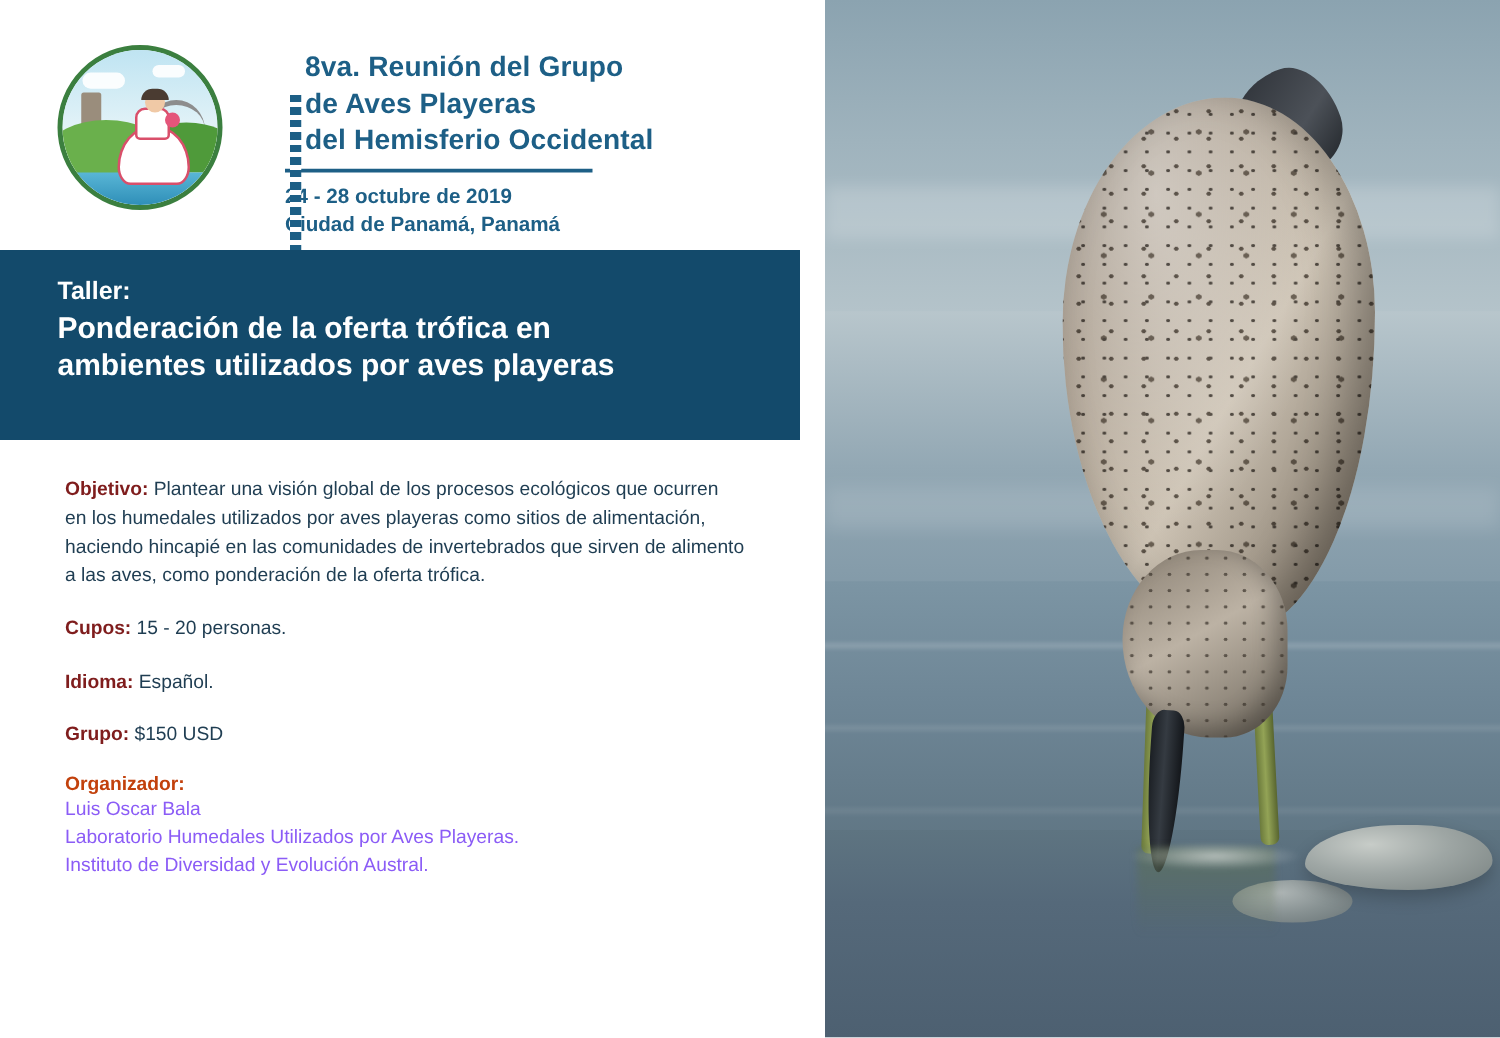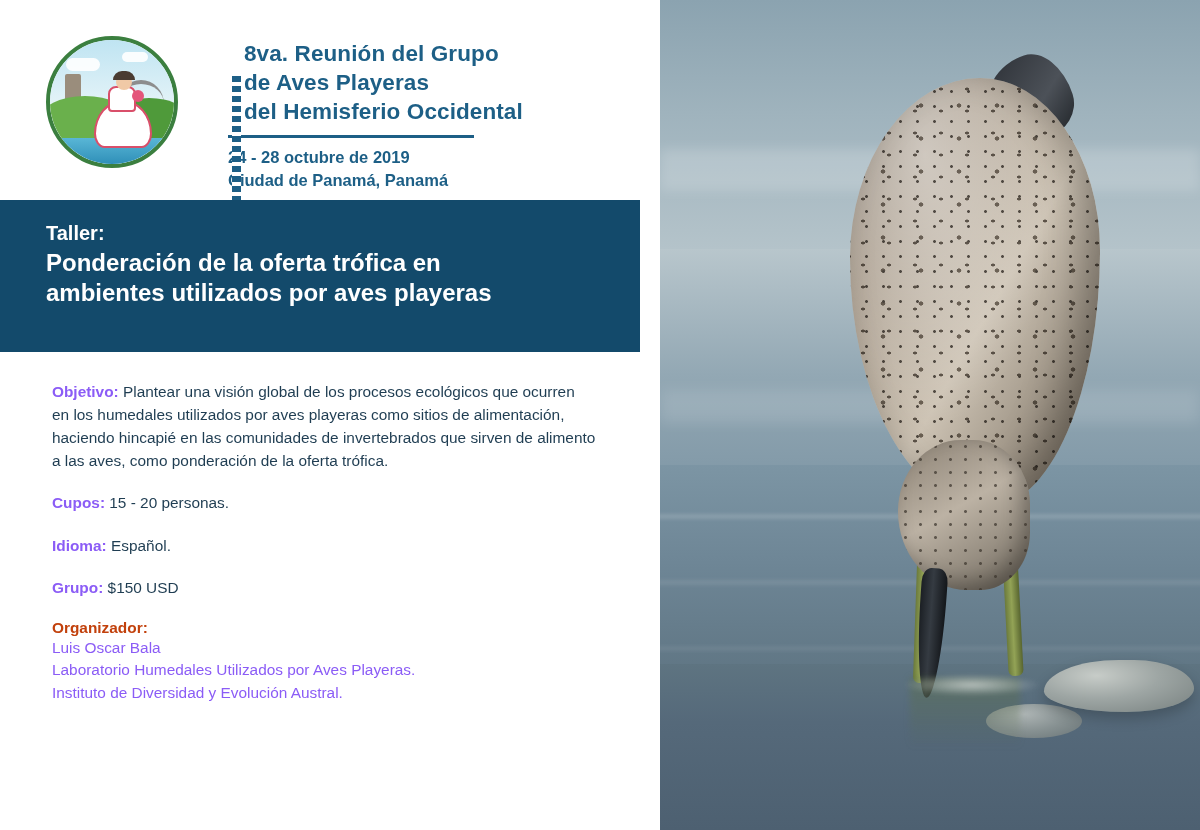--- a/index.html
+++ b/index.html
@@ -247,21 +247,21 @@
     width: 640px; height: 478px;
     background: #ffffff;
     padding: 28px 44px 0 52px;
   }
   .para {
     color: #1f3d52;
     font-size: 15.4px;
     line-height: 1.5;
     margin: 0 0 19px 0;
   }
-  .para b { color: #8b5cf6; }
+  .para b { color: #7f1d1d; }
   .para.tight { margin-bottom: 20px; }
   .org-lines {
     color: #8b5cf6; font-size: 15.4px; line-height: 1.46; white-space: pre-line;
   }
   .org-label { color: #c2410c; font-weight: bold; font-size: 15.4px; }
 
   
   .corner-accent {
     position: absolute; left: 0; bottom: 0; width: 34px; height: 10px; background: #ffffff;
   }

